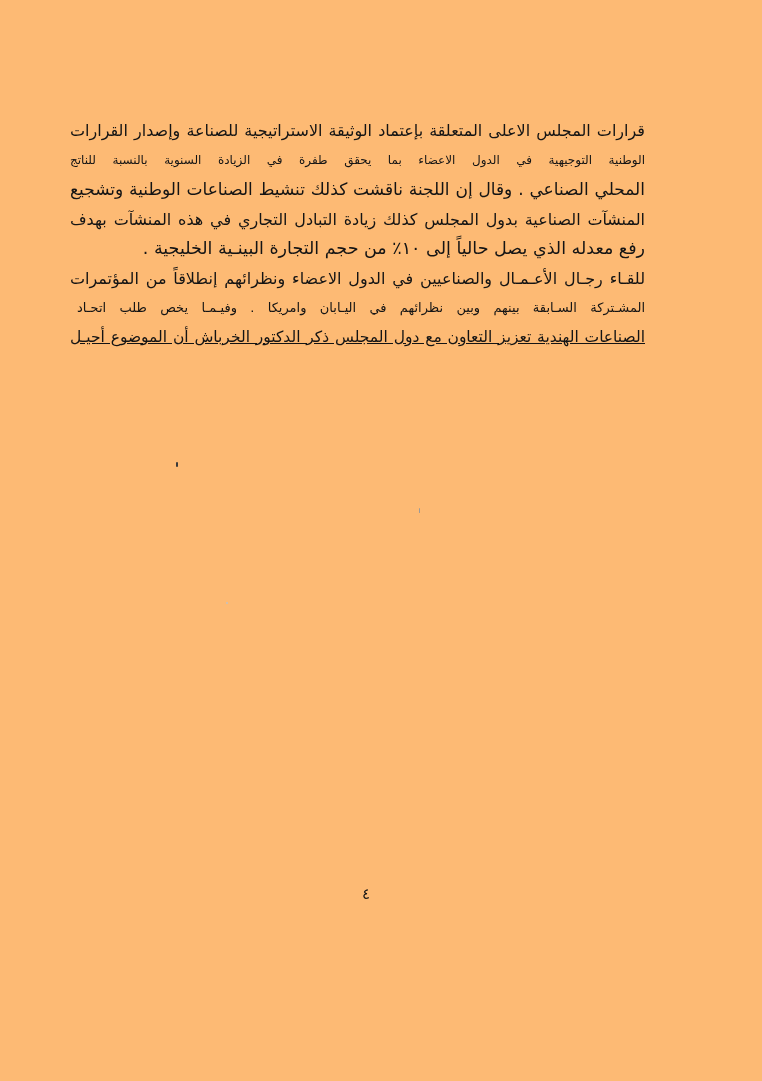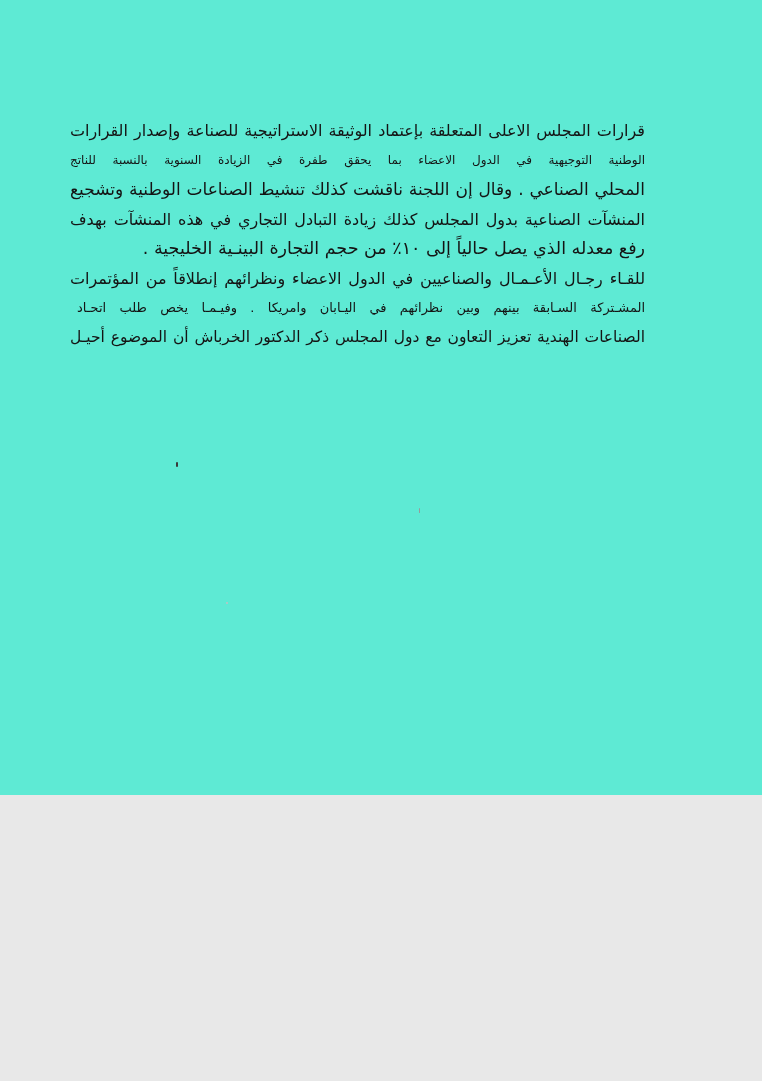--- a/index.html
+++ b/index.html
@@ -3,23 +3,23 @@
 <meta charset="utf-8">
 <style>
   html, body { margin: 0; padding: 0; }
   body {
     background: #e8e8e8;
     font-family: "DejaVu Sans", sans-serif;
   }
   .page {
     position: relative;
     width: 762px;
-    height: 795px;
+    height: 1081px;
     margin: 0 auto;
-    background: #5eead4;
+    background: #fdba74;
     overflow: hidden;
   }
   .text-block {
     position: absolute;
     top: 116px;
     right: 117px;
     width: 575px;
     direction: rtl;
     color: #141414;
     font-size: 17.5px;
@@ -64,21 +64,21 @@
       <div class="line" style="font-size: 16px;">قرارات المجلس الاعلى المتعلقة بإعتماد الوثيقة الاستراتيجية للصناعة وإصدار القرارات</div>
       <div class="line" style="font-size: 12px;">الوطنية التوجيهية في الدول الاعضاء بما يحقق طفرة في الزيادة السنوية بالنسبة للناتج</div>
       <div class="line" style="font-size: 17px;">المحلي الصناعي . وقال إن اللجنة ناقشت كذلك تنشيط الصناعات الوطنية وتشجيع</div>
       <div class="line" style="font-size: 16px;">المنشآت الصناعية بدول المجلس كذلك زيادة التبادل التجاري في هذه المنشآت بهدف</div>
       <div class="line short" style="">رفع معدله الذي يصل حالياً إلى ١٠٪ من حجم التجارة البينـية الخليجية .</div>
     </div>
 
     <div class="para">
       <div class="line" style="font-size: 16px;">للقـاء رجـال الأعـمـال والصناعيين في الدول الاعضاء ونظرائهم إنطلاقاً من المؤتمرات</div>
       <div class="line" style="font-size: 13px; margin-left: 7px;">المشـتركة السـابقة بينهم وبين نظرائهم في اليـابان وامريكا . وفيـمـا يخص طلب اتحـاد</div>
-      <div class="line" style="font-size: 15.5px;">الصناعات الهندية تعزيز التعاون مع دول المجلس ذكر الدكتور الخرباش أن الموضوع أحيـل</div>
+      <div class="line" style="font-size: 15.5px; text-decoration: underline;">الصناعات الهندية تعزيز التعاون مع دول المجلس ذكر الدكتور الخرباش أن الموضوع أحيـل</div>
     </div>
 
   </div>
 
   <div class="page-number">٤</div>
 
   <div class="speck speck-1"></div>
   <div class="speck speck-2"></div>
   <div class="speck speck-3"></div>
 

